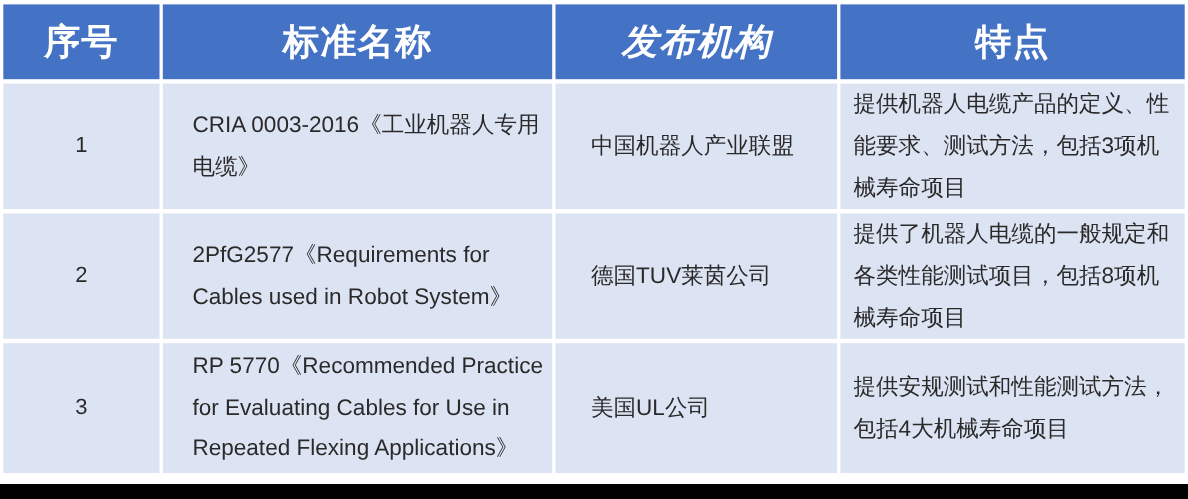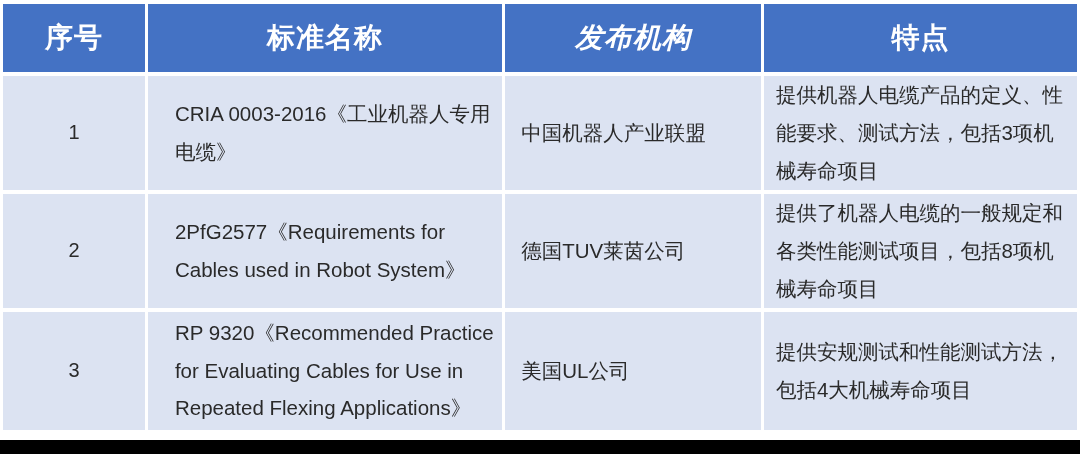--- a/index.html
+++ b/index.html
@@ -34,21 +34,21 @@
   .std-table th,
   .std-table td {
     padding: 0;
     margin: 0;
     vertical-align: middle;
   }
 
   thead th {
     background: #4472C4;
     color: #ffffff;
-    font-size: 28px;
+    font-size: 33px;
     font-weight: bold;
     text-align: center;
     height: 68px;
     letter-spacing: 1px;
   }
 
   tbody td {
     background: #DCE3F2;
     color: #2a2a2a;
     font-size: 20.5px;
@@ -62,21 +62,21 @@
 
   td.c-name,
   td.c-org,
   td.c-feature {
     text-align: left;
     padding-left: 27px;
     padding-right: 8px;
   }
 
   td.c-org {
-    padding-left: 16px;
+    padding-left: 32px;
   }
 
   td.c-feature {
     padding-left: 12px;
   }
 
   tbody tr.r1 td { height: 112px; }
   tbody tr.r2 td { height: 110px; }
   tbody tr.r3 td { height: 118px; }
 
@@ -111,21 +111,21 @@
         <td class="c-feature">提供机器人电缆产品的定义、性能要求、测试方法，包括3项机械寿命项目</td>
       </tr>
       <tr class="r2">
         <td class="c-index">2</td>
         <td class="c-name">2PfG2577《Requirements for Cables used in Robot System》</td>
         <td class="c-org">德国TUV莱茵公司</td>
         <td class="c-feature">提供了机器人电缆的一般规定和各类性能测试项目，包括8项机械寿命项目</td>
       </tr>
       <tr class="r3">
         <td class="c-index">3</td>
-        <td class="c-name">RP 9320《Recommended Practice for Evaluating Cables for Use in Repeated Flexing Applications》</td>
+        <td class="c-name">RP 5770《Recommended Practice for Evaluating Cables for Use in Repeated Flexing Applications》</td>
         <td class="c-org">美国UL公司</td>
         <td class="c-feature">提供安规测试和性能测试方法，包括4大机械寿命项目</td>
       </tr>
     </tbody>
   </table>
 
   <div class="bottom-bar"></div>
 
 </div>
 

